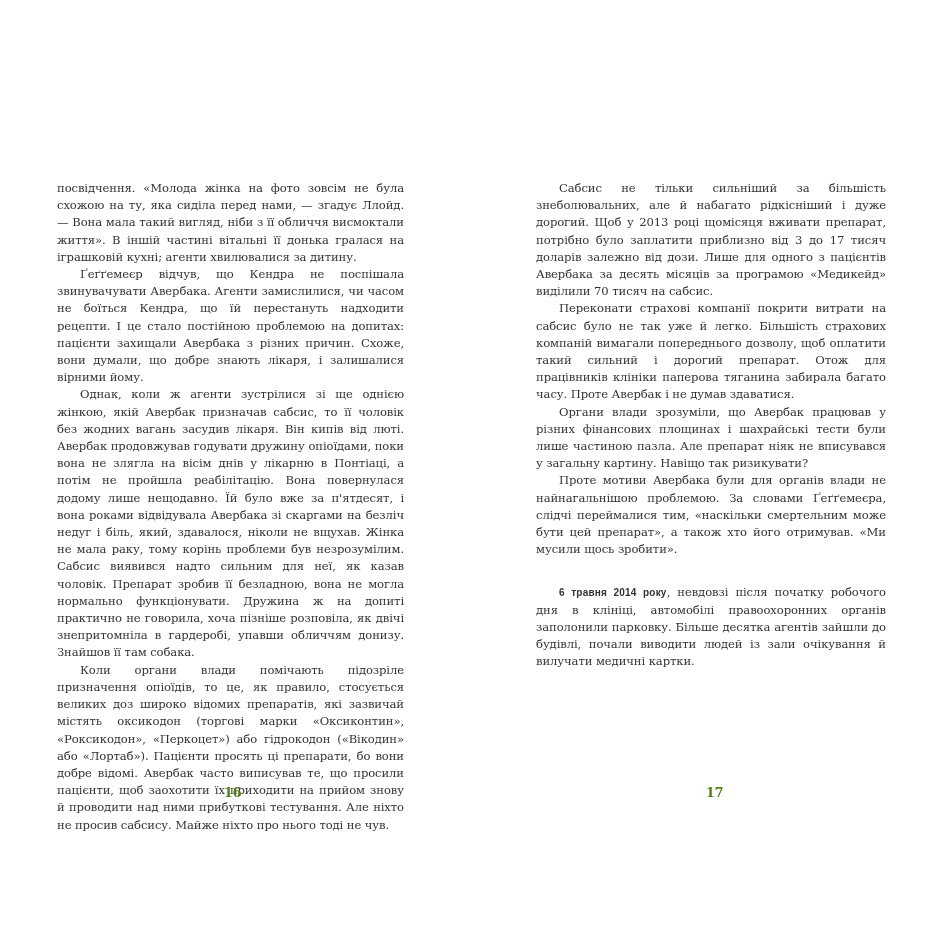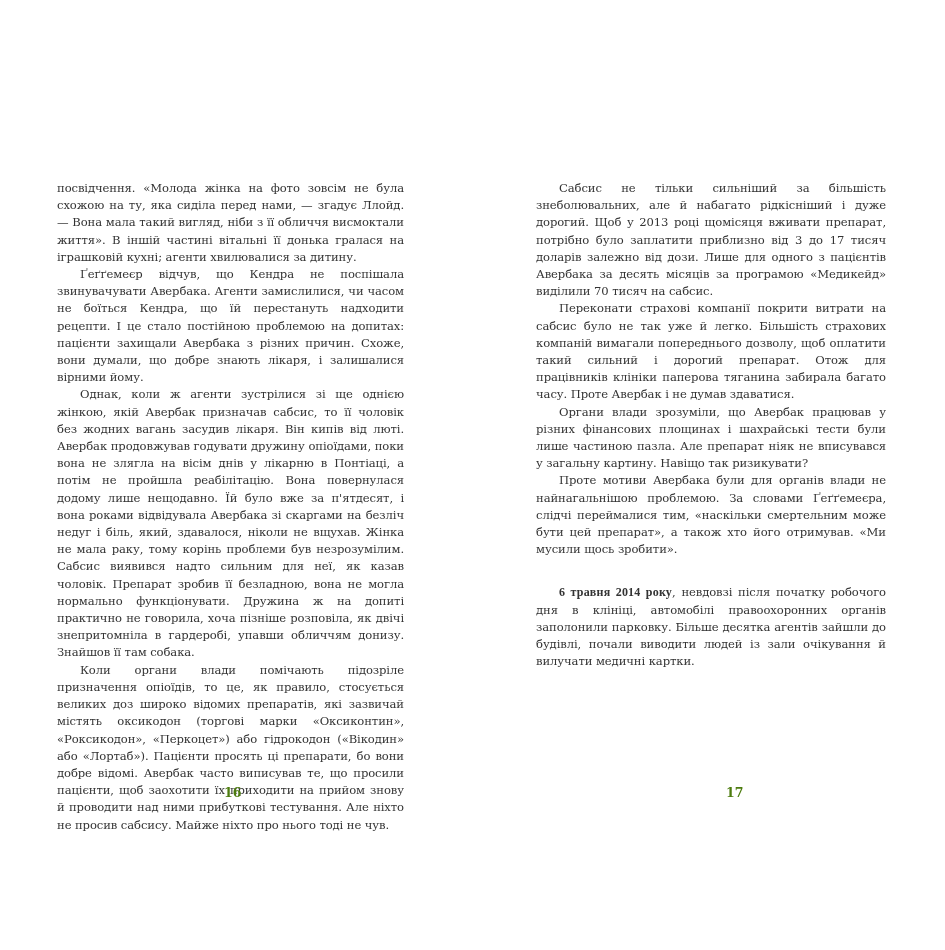--- a/index.html
+++ b/index.html
@@ -15,27 +15,27 @@
     position: absolute; top: 180px; width: 347px;
     font-size: 11.6px; line-height: 17.2px;
     text-align: justify; hyphens: auto; -webkit-hyphens: auto;
     letter-spacing: -0.1px;
   }
   .page.left .col { left: 57px; }
   .page.right .col { left: 64px; width: 350px; }
   .col p { margin: 0; text-indent: 23px; }
   .col p.noindent { text-indent: 0; }
   .col p.section-start { margin-top: 26px; }
-  .lead-date { font-family: Liberation Serif, serif; font-weight: bold; font-size: 12px; letter-spacing: 0.2px; }
+  .lead-date { font-family: Liberation Sans, sans-serif; font-weight: bold; font-size: 10px; letter-spacing: 0.2px; }
   .pnum {
     position: absolute; top: 785px; font-size: 12.5px; font-weight: bold; color: #4d7c0f;
     font-family: "DejaVu Serif", serif;
   }
   .page.left .pnum { left: 224px; }
-  .page.right .pnum { left: 234px; margin-left: 20px; }
+  .page.right .pnum { left: 234px; }
 </style>
 </head>
 <body>
 
 <div class="page left">
   <div class="col">
     <p class="noindent">посвідчення. «Молода жінка на фото зовсім не була схожою на ту, яка сиділа перед нами, — згадує Ллойд. — Вона мала такий вигляд, ніби з її обличчя висмоктали життя». В іншій частині вітальні її донька гралася на іграшковій кухні; агенти хвилювалися за дитину.</p>
     <p>Ґеґґемеєр відчув, що Кендра не поспішала звинувачувати Авербака. Агенти замислилися, чи часом не боїться Кендра, що їй перестануть надходити рецепти. І це стало постійною проблемою на допитах: пацієнти захищали Авербака з різних причин. Схоже, вони думали, що добре знають лікаря, і залишалися вірними йому.</p>
     <p>Однак, коли ж агенти зустрілися зі ще однією жінкою, якій Авербак призначав сабсис, то її чоловік без жодних вагань засудив лікаря. Він кипів від люті. Авербак продовжував годувати дружину опіоїдами, поки вона не злягла на вісім днів у лікарню в Понтіаці, а потім не пройшла реабілітацію. Вона повернулася додому лише нещодавно. Їй було вже за п'ятдесят, і вона роками відвідувала Авербака зі скаргами на безліч недуг і біль, який, здавалося, ніколи не вщухав. Жінка не мала раку, тому корінь проблеми був незрозумілим. Сабсис виявився надто сильним для неї, як казав чоловік. Препарат зробив її безладною, вона не могла нормально функціонувати. Дружина ж на допиті практично не говорила, хоча пізніше розповіла, як двічі знепритомніла в гардеробі, упавши обличчям донизу. Знайшов її там собака.</p>
     <p>Коли органи влади помічають підозріле призначення опіоїдів, то це, як правило, стосується великих доз широко відомих препаратів, які зазвичай містять оксикодон (торгові марки «Оксиконтин», «Роксикодон», «Перкоцет») або гідрокодон («Вікодин» або «Лортаб»). Пацієнти просять ці препарати, бо вони добре відомі. Авербак часто виписував те, що просили пацієнти, щоб заохотити їх приходити на прийом знову й проводити над ними прибуткові тестування. Але ніхто не просив сабсису. Майже ніхто про нього тоді не чув.</p>

